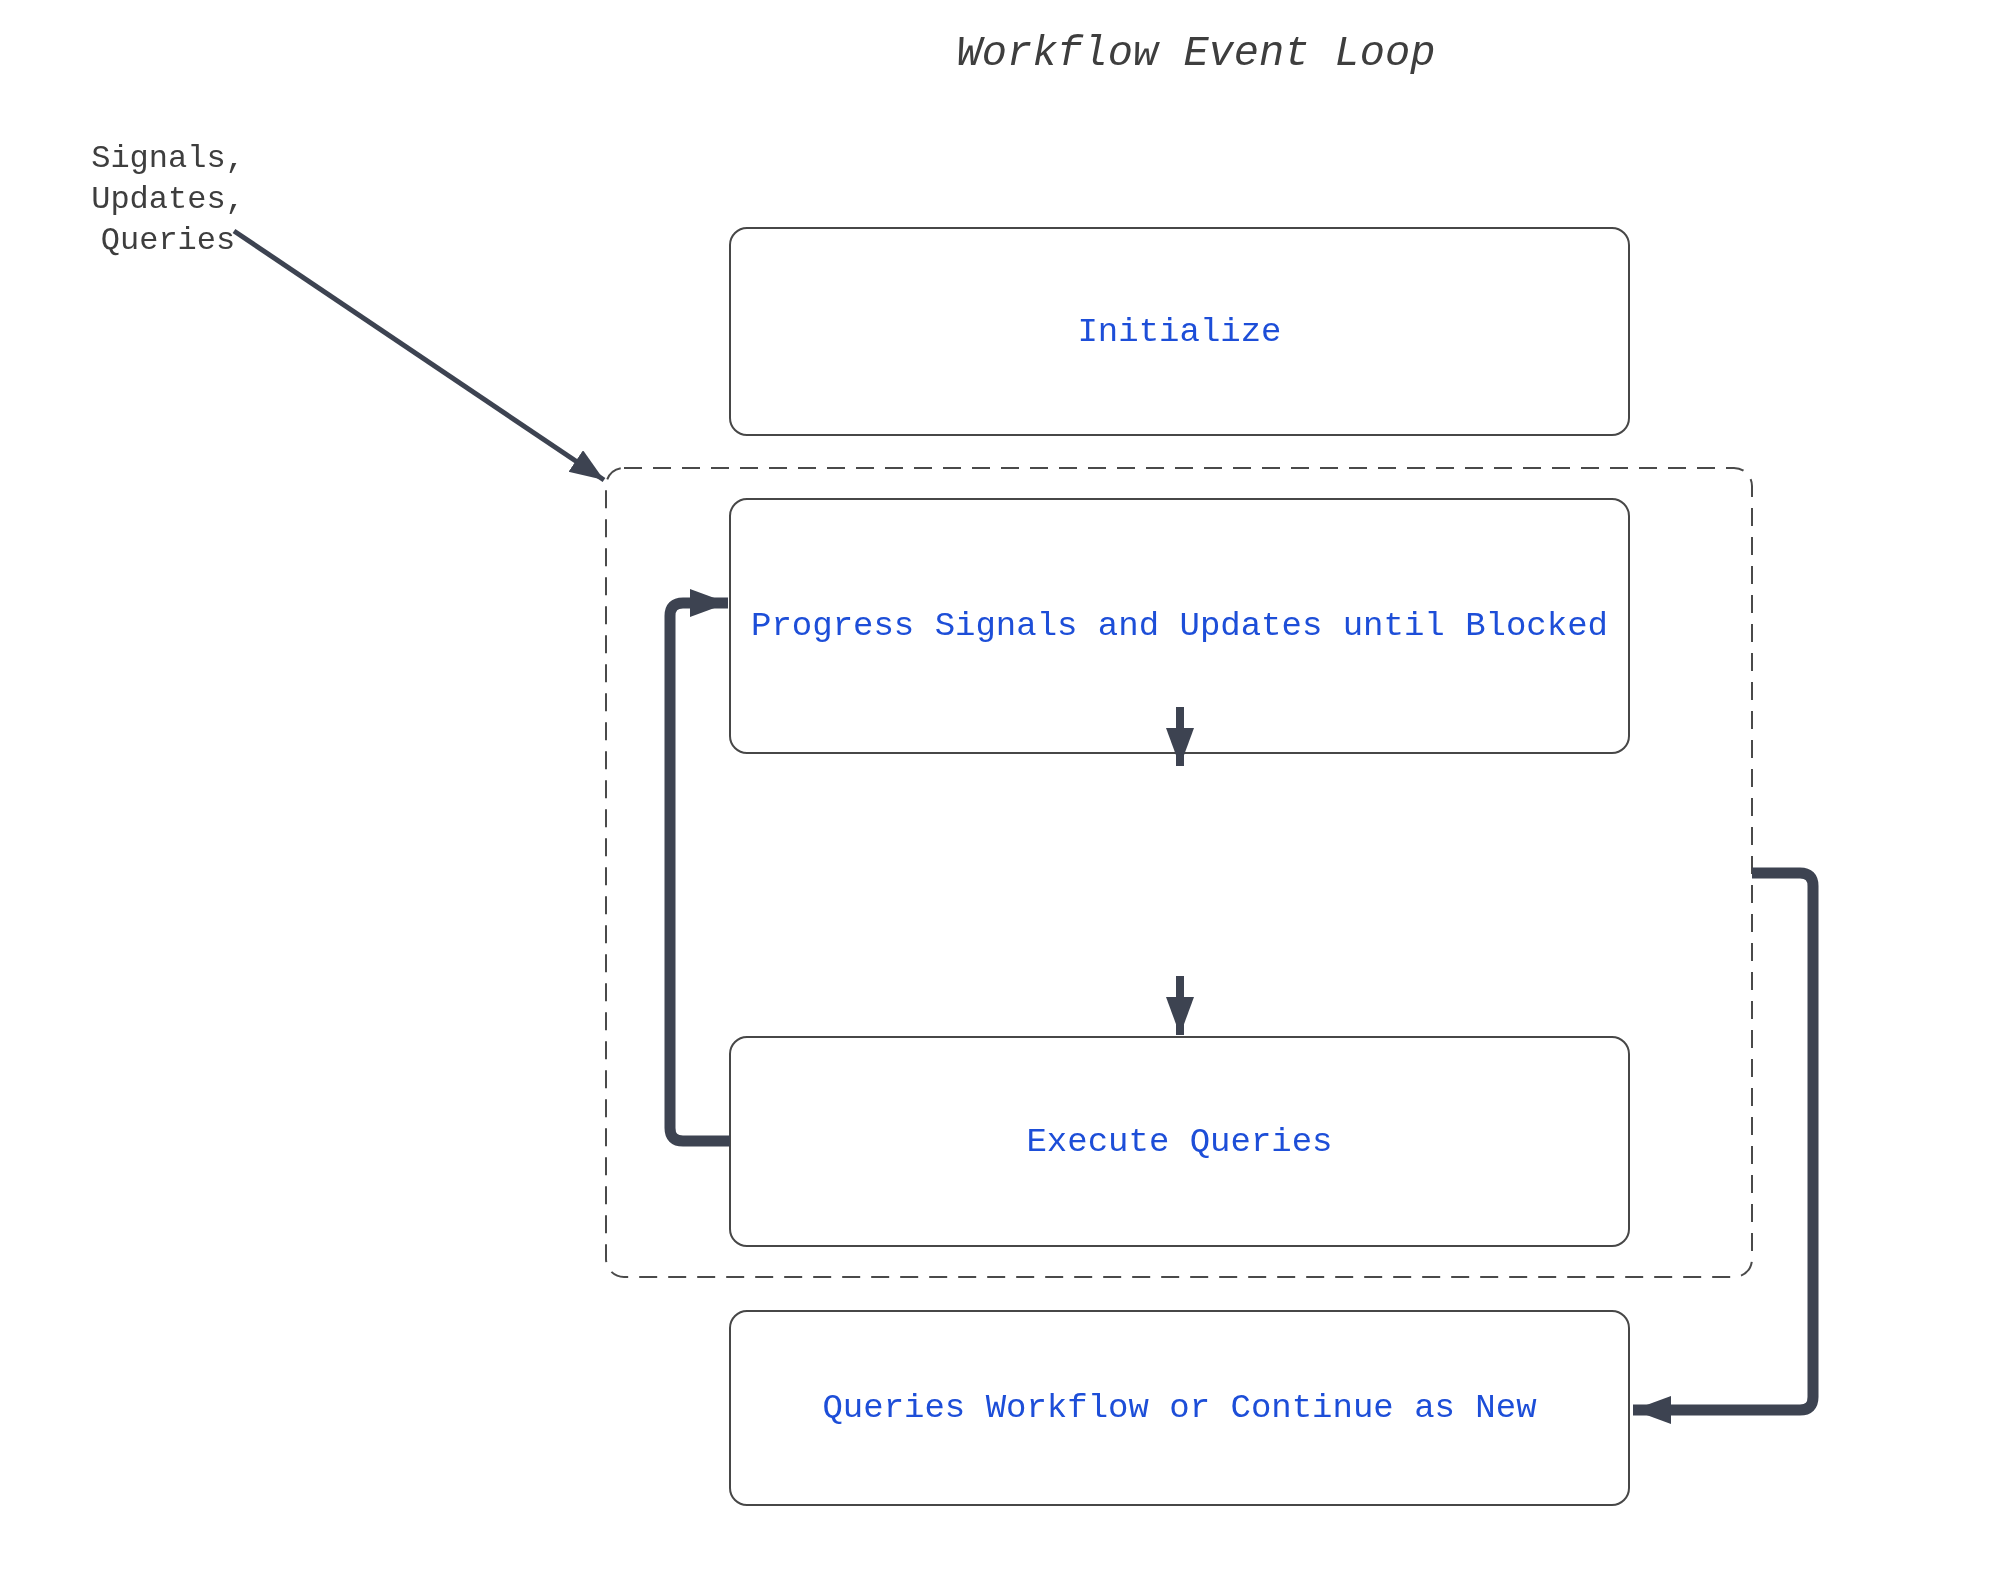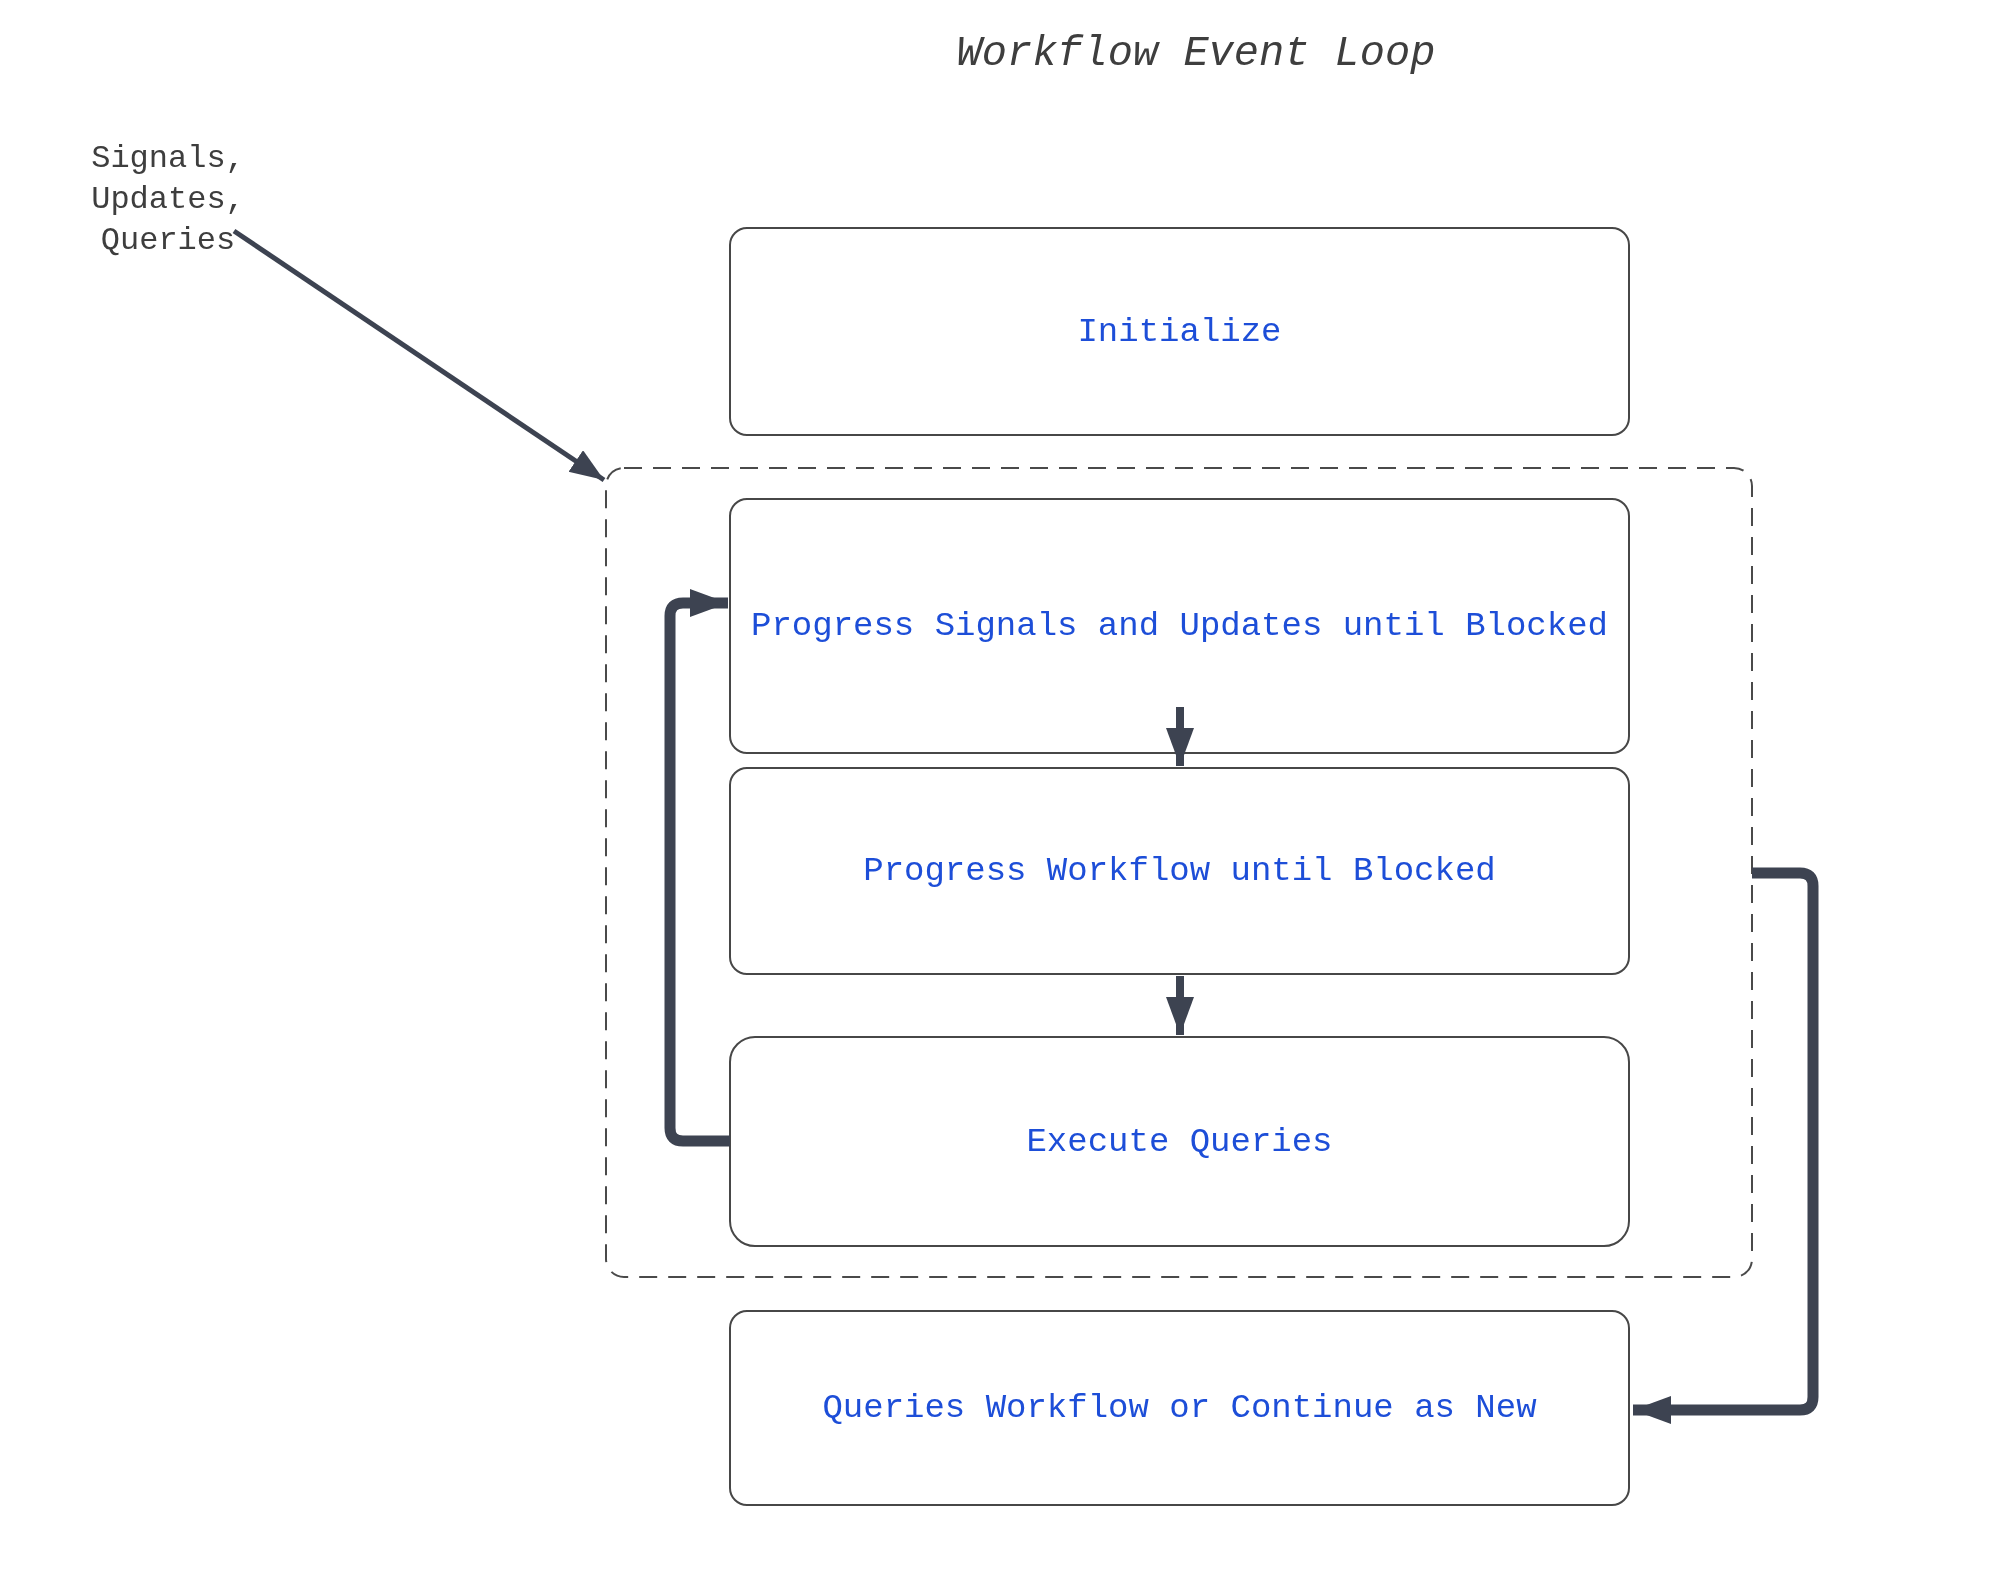--- a/index.html
+++ b/index.html
@@ -40,21 +40,21 @@
     display: flex;
     align-items: center;
     justify-content: center;
     text-align: center;
     font-size: 34px;
     color: #1d4ed8;
   }
   .node-initialize        { top: 227px;  height: 209px; }
   .node-progress-signals  { top: 498px;  height: 256px; }
   .node-progress-workflow { top: 767px;  height: 208px; }
-  .node-execute-queries   { top: 1036px; height: 211px; border-radius: 26px; }
+  .node-execute-queries   { top: 1036px; height: 211px; }
   .node-complete          { top: 1310px; height: 196px; }
   .edges-layer {
     position: absolute;
     left: 0; top: 0;
     width: 2006px; height: 1576px;
     pointer-events: none;
   }
 </style>
 </head>
 <body>
@@ -67,23 +67,20 @@
 Queries</div>
 
   <div class="node node-initialize">
     <span>Initialize</span>
   </div>
 
   <div class="node node-progress-signals">
     <span>Progress Signals and Updates until Blocked</span>
   </div>
 
-  <div class="node node-progress-workflow">
-    <span>Progress Workflow until Blocked</span>
-  </div>
 
   <div class="node node-execute-queries">
     <span>Execute Queries</span>
   </div>
 
   <div class="node node-complete">
     <span>Queries Workflow or Continue as New</span>
   </div>
 
   <svg class="edges-layer" viewBox="0 0 2006 1576" xmlns="http://www.w3.org/2000/svg">

